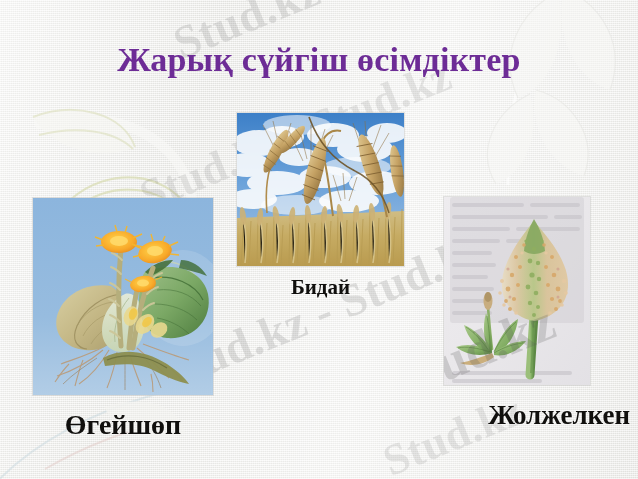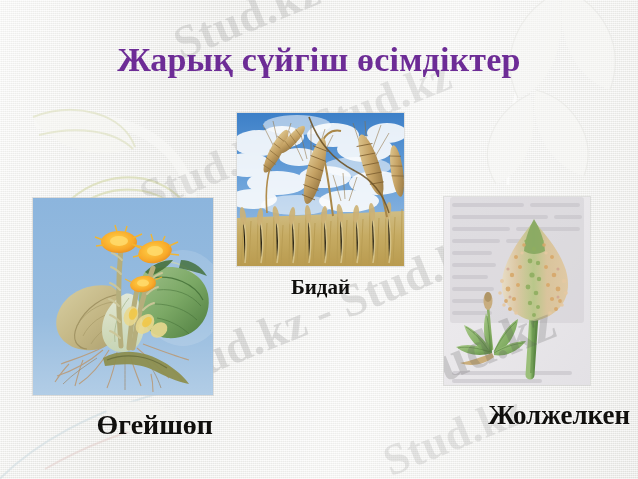--- a/index.html
+++ b/index.html
@@ -66,21 +66,21 @@
 
   
   .caption{
     position:absolute;z-index:9;
     font-family:"Liberation Serif", serif;
     font-weight:700;color:#100f0d;
     text-shadow:0 0 2px rgba(255,255,255,.6);
     white-space:nowrap;
   }
   #caption-wheat{left:237px;top:275px;width:167px;text-align:center;font-size:21px;}
-  #caption-coltsfoot{left:33px;top:409px;width:180px;text-align:right;font-size:28px;}
+  #caption-coltsfoot{left:33px;top:409px;width:180px;text-align:center;font-size:28px;}
   #caption-plantain{left:440px;top:400px;width:190px;text-align:right;font-size:27px;}
 
   svg{display:block;}
 </style>
 </head>
 <body>
 
 <div id="slide">
 
   <div class="bg-motif motif-right">

